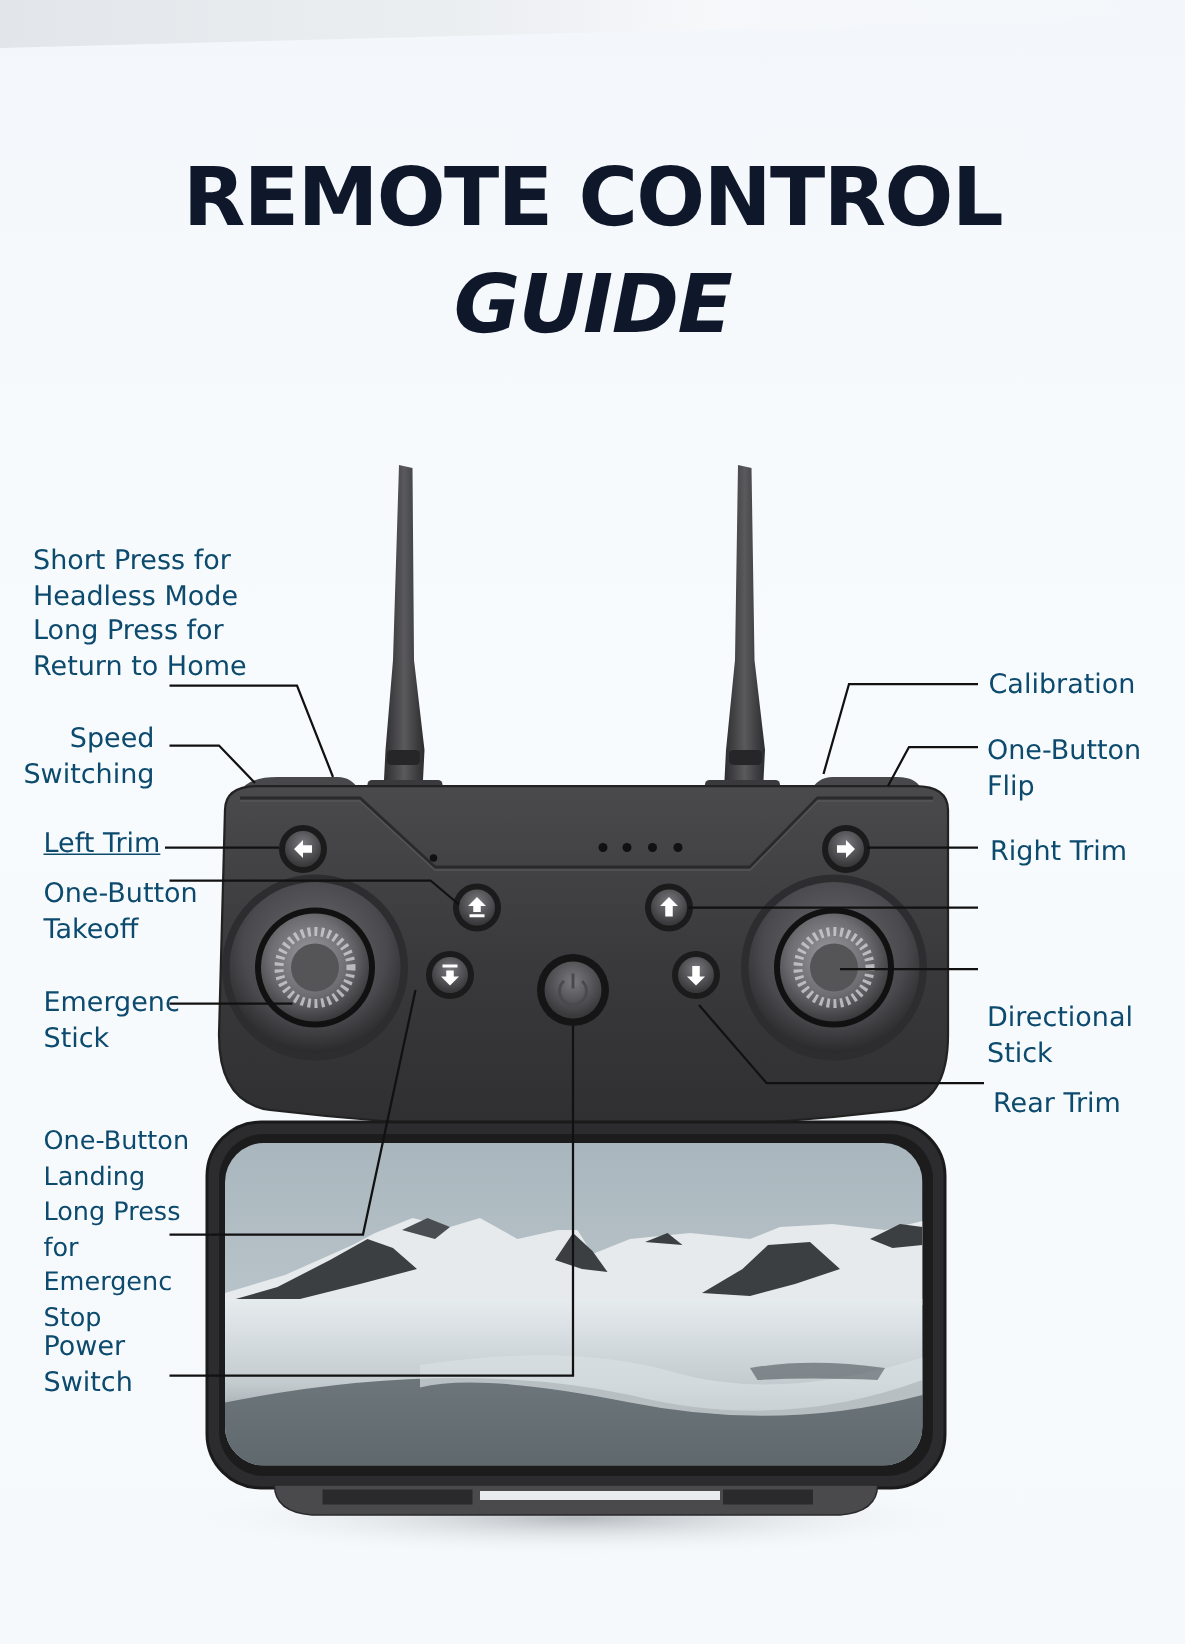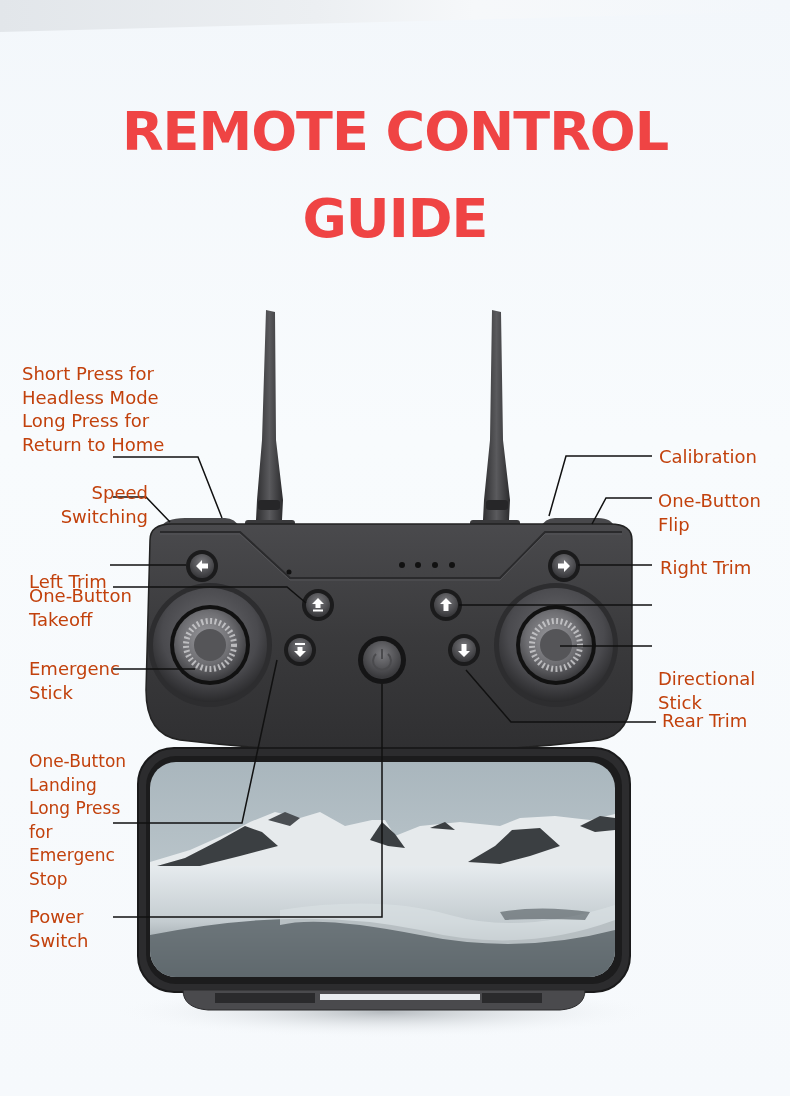--- a/index.html
+++ b/index.html
@@ -13,34 +13,34 @@
   .top-shade {
     position: absolute; left: 0; top: 0; width: 790px; height: 32px;
     background: linear-gradient(90deg, #e2e6ea 0%, #eceff2 40%, #f6f8fa 60%, rgba(255,255,255,0) 100%);
     transform: skewY(-1.5deg);
     transform-origin: left top;
   }
   .title {
     position: absolute; left: 0; width: 790px; text-align: center;
     font-family: "DejaVu Sans", sans-serif;
     font-weight: 700; font-size: 54px; letter-spacing: -1px;
-    color: #ef4444; line-height: 1;
+    color: #0f172a; line-height: 1;
   }
   .title.l1 { top: 105px; }
-  .title.l2 { top: 192px; }
+  .title.l2 { top: 176px; font-style: italic; }
 
   svg#device { position: absolute; left: 0; top: 0; }
 
   .lbl {
     position: absolute;
     font-family: "DejaVu Sans", sans-serif;
-    font-size: 18px; line-height: 23.5px; color: #c2410c;
+    font-size: 18px; line-height: 23.5px; color: #0c4a6e;
     white-space: pre-line;
   }
-  .lbl.right-align { text-align: right; margin-left: 45px; }
+  .lbl.right-align { text-align: right; }
   .lbl.narrow { font-size: 17px; }
 </style>
 </head>
 <body>
 
 <div class="top-shade"></div>
 
 <div class="title l1">REMOTE CONTROL</div>
 <div class="title l2">GUIDE</div>
 
@@ -230,31 +230,31 @@
     <polyline points="466,670 511,722 656,722"></polyline>
   </g>
 </svg>
 
 <div class="lbl" style="left:22px; top:362px;">Short Press for
 Headless Mode
 Long Press for
 Return to Home</div>
 <div class="lbl right-align" style="left:8px; top:481px; width:95px;">Speed
 Switching</div>
-<div class="lbl" style="left:29px; top:570px;">Left Trim</div>
+<div class="lbl" style="left:29px; top:551px;text-decoration:underline;">Left Trim</div>
 <div class="lbl" style="left:29px; top:584px;">One-Button
 Takeoff</div>
 <div class="lbl" style="left:29px; top:657px;">Emergenc
 Stick</div>
 <div class="lbl narrow" style="left:29px; top:750px; width:108px; overflow:hidden;">One-Button
 Landing
 Long Press
 for Emergenc
 Stop</div>
-<div class="lbl" style="left:29px; top:905px;">Power
+<div class="lbl" style="left:29px; top:886px;">Power
 Switch</div>
 <div class="lbl" style="left:659px; top:445px;">Calibration</div>
 <div class="lbl" style="left:658px; top:489px;">One-Button
 Flip</div>
 <div class="lbl" style="left:660px; top:556px;">Right Trim</div>
 <div class="lbl" style="left:658px; top:667px;">Directional
 Stick</div>
-<div class="lbl" style="left:662px; top:709px;">Rear Trim</div>
+<div class="lbl" style="left:662px; top:724px;">Rear Trim</div>
 
 </body></html>

